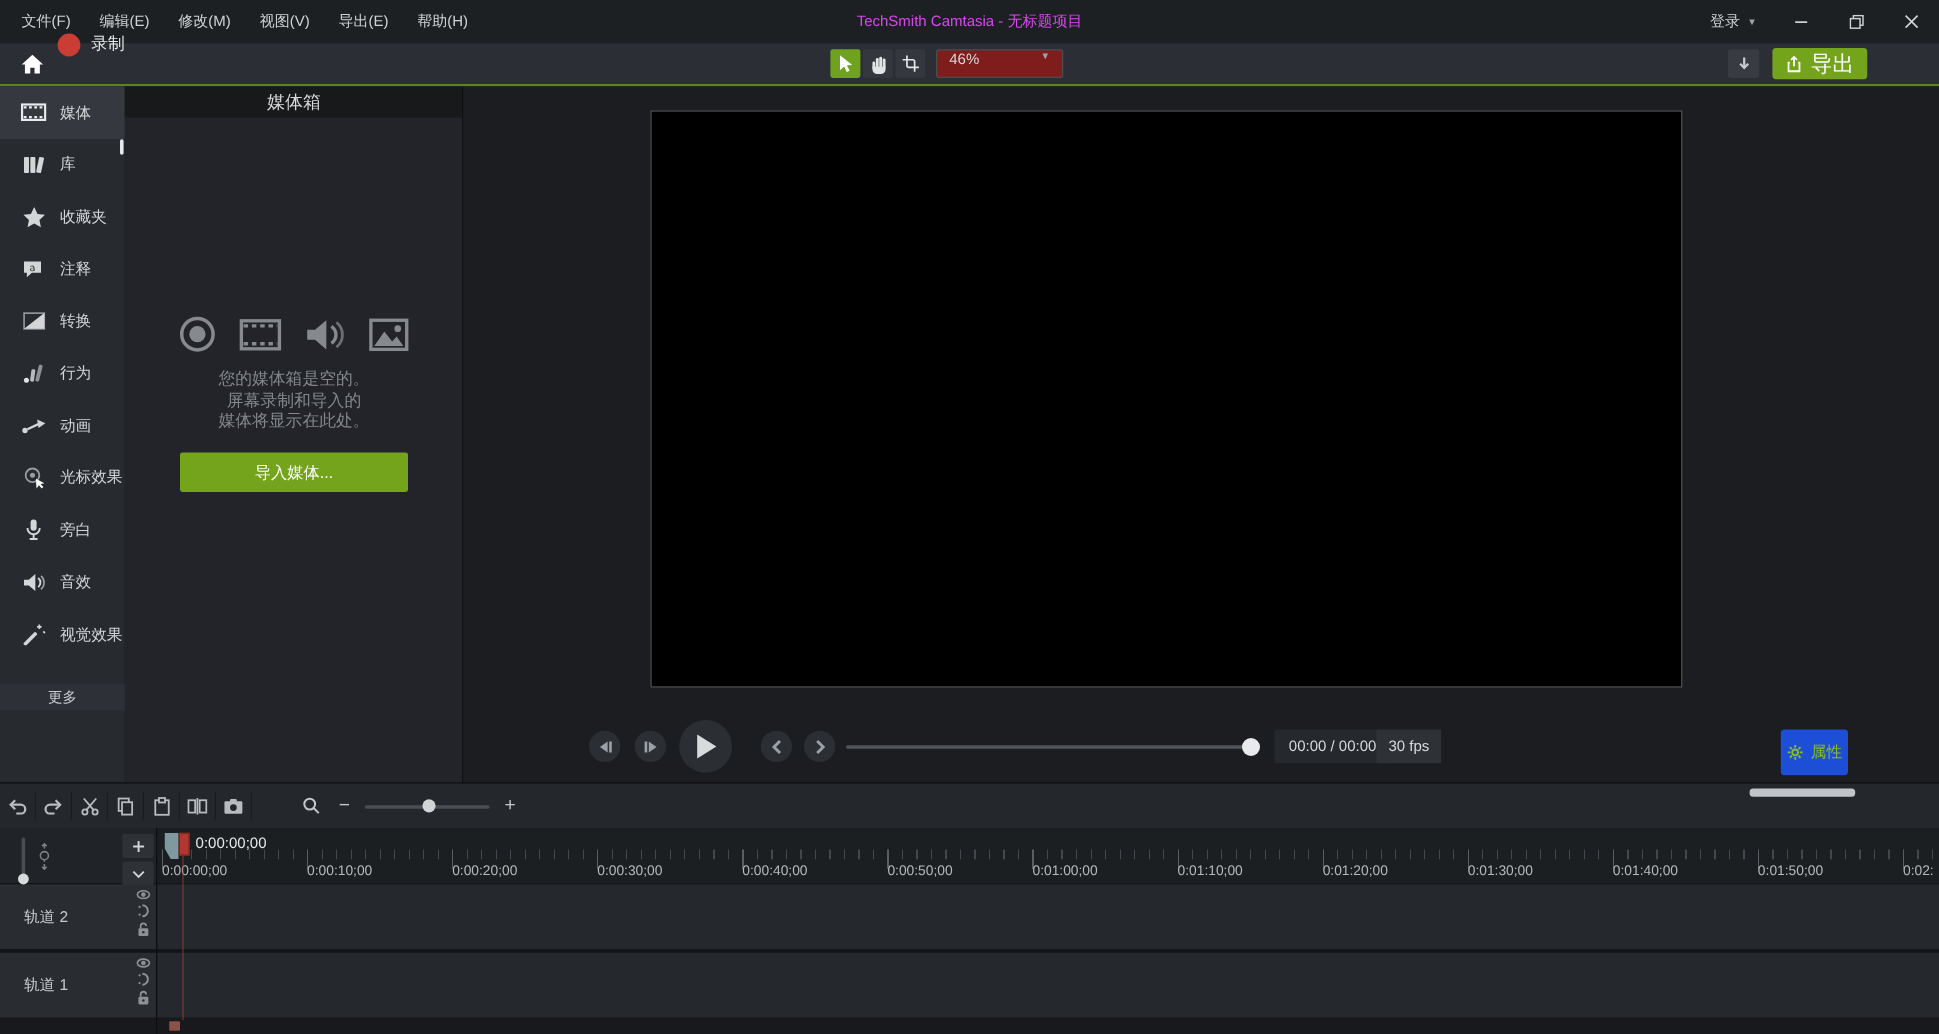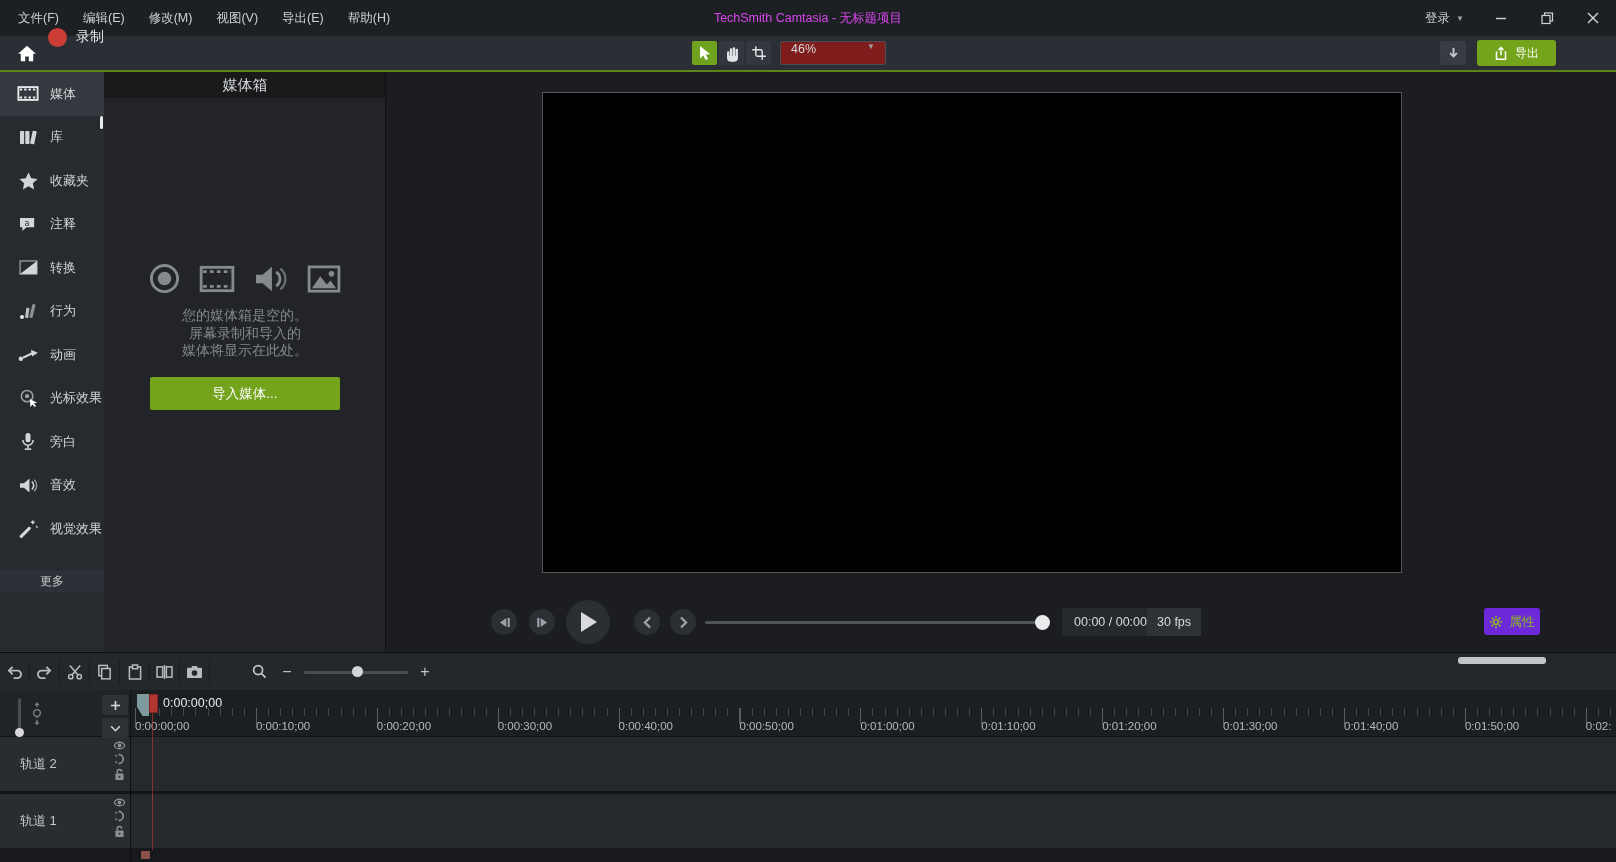--- a/index.html
+++ b/index.html
@@ -31,21 +31,21 @@
   #record-btn{left:48px;top:24px;display:flex;align-items:center;gap:9px;height:26px;}
   #record-dot{width:19px;height:19px;border-radius:50%;background:var(--record-red);}
   #record-label{font-size:14px;color:#e4e6e8;}
   #tool-group{left:692px;top:41px;display:flex;gap:2px;}
   .tool-btn{width:25px;height:24px;display:flex;align-items:center;justify-content:center;background:#34383e;border-radius:2px;}
   .tool-btn.selected{background:#6fa31f;}
   #zoom-select{left:780px;top:41px;width:106px;height:24px;background:#7f1d1d;border:1px solid #4a4e53;border-radius:2px;display:flex;align-items:flex-start;padding:0 10px;}
   #zoom-value{font-size:12.5px;color:#d6d8da;flex:1;}
   #download-btn{left:1440px;top:41px;width:26px;height:24px;background:#383c42;border-radius:2px;display:flex;align-items:center;justify-content:center;}
   #export-btn{left:1477px;top:40px;width:79px;height:26px;background:var(--accent-green);border-radius:3px;display:flex;align-items:center;justify-content:center;gap:7px;}
-  #export-label{font-size:12px;color:#fff;}
+  #export-label{font-size:18px;color:#fff;}
 
   
   #sidebar{left:0;top:72px;width:104px;height:580px;background:#272a2f;}
   .side-item{height:43.5px;display:flex;align-items:center;gap:11px;padding-left:17px;font-size:13px;color:#d3d5d7;}
   .side-item.selected{background:#35393f;}
   .side-icon{width:22px;display:flex;justify-content:center;}
   #side-scrollbar{left:100px;top:116px;width:3px;height:13px;background:#e8e9ea;border-radius:2px;}
   #more-row{left:0;top:570px;width:104px;height:22px;background:#2d3137;display:flex;align-items:center;justify-content:center;font-size:12px;color:#c9ccce;}
   #add-tab-btn{left:106px;top:570px;width:27px;height:22px;background:#2c3036;border:1px solid #8b8f93;display:flex;align-items:center;justify-content:center;font-size:15px;color:#d6d8da;}
 
@@ -66,21 +66,21 @@
   #pb-prev{left:491px;top:609px;width:26px;height:26px;}
   #pb-step{left:529px;top:609px;width:26px;height:26px;}
   #pb-play{left:566px;top:600px;width:44px;height:44px;}
   #pb-back{left:634px;top:609px;width:26px;height:26px;}
   #pb-fwd{left:670px;top:609px;width:26px;height:26px;}
   #pb-slider{left:705px;top:614px;width:345px;height:16px;}
   #pb-track{position:absolute;left:0;top:7px;width:100%;height:3px;background:#515459;border-radius:2px;}
   #pb-thumb{position:absolute;right:0;top:1px;width:15px;height:15px;border-radius:50%;background:#e8eaec;}
   #time-box{left:1062px;top:608px;height:28px;background:#25282d;display:flex;align-items:center;padding:0 12px;font-size:12.5px;color:#d8dadc;}
   #fps-box{left:1147px;top:608px;height:28px;background:#2e3237;display:flex;align-items:center;padding:0 10px;font-size:12.5px;color:#d8dadc;}
-  #props-btn{left:1484px;top:608px;width:56px;height:27px;background:#6d28d9;border-radius:3px;display:flex;align-items:center;justify-content:center;gap:6px;}
+  #props-btn{left:1484px;top:608px;width:56px;height:38px;background:#1d4ed8;border-radius:3px;display:flex;align-items:center;justify-content:center;gap:6px;}
   #props-label{font-size:13px;color:var(--props-green);}
 
   
   #tl-sep{left:0;top:652px;width:1616px;height:1px;background:#0b0c0e;}
   #tl-toolbar{left:0;top:653px;width:1616px;height:37px;background:#24272b;display:flex;align-items:center;}
   .tlt-btn{width:30px;height:24px;display:flex;align-items:center;justify-content:center;border-right:1px solid #1a1c1f;}
   .tlt-gap{width:34px;}
   #tl-zoom-minus,#tl-zoom-plus{width:26px;text-align:center;font-size:16px;color:#c4c7c9;}
   #tl-zoom-slider{position:relative;width:104px;height:14px;margin:0 4px;}
   #tl-zoom-track{position:absolute;left:0;top:6px;width:100%;height:3px;background:#4a4e53;border-radius:2px;}

